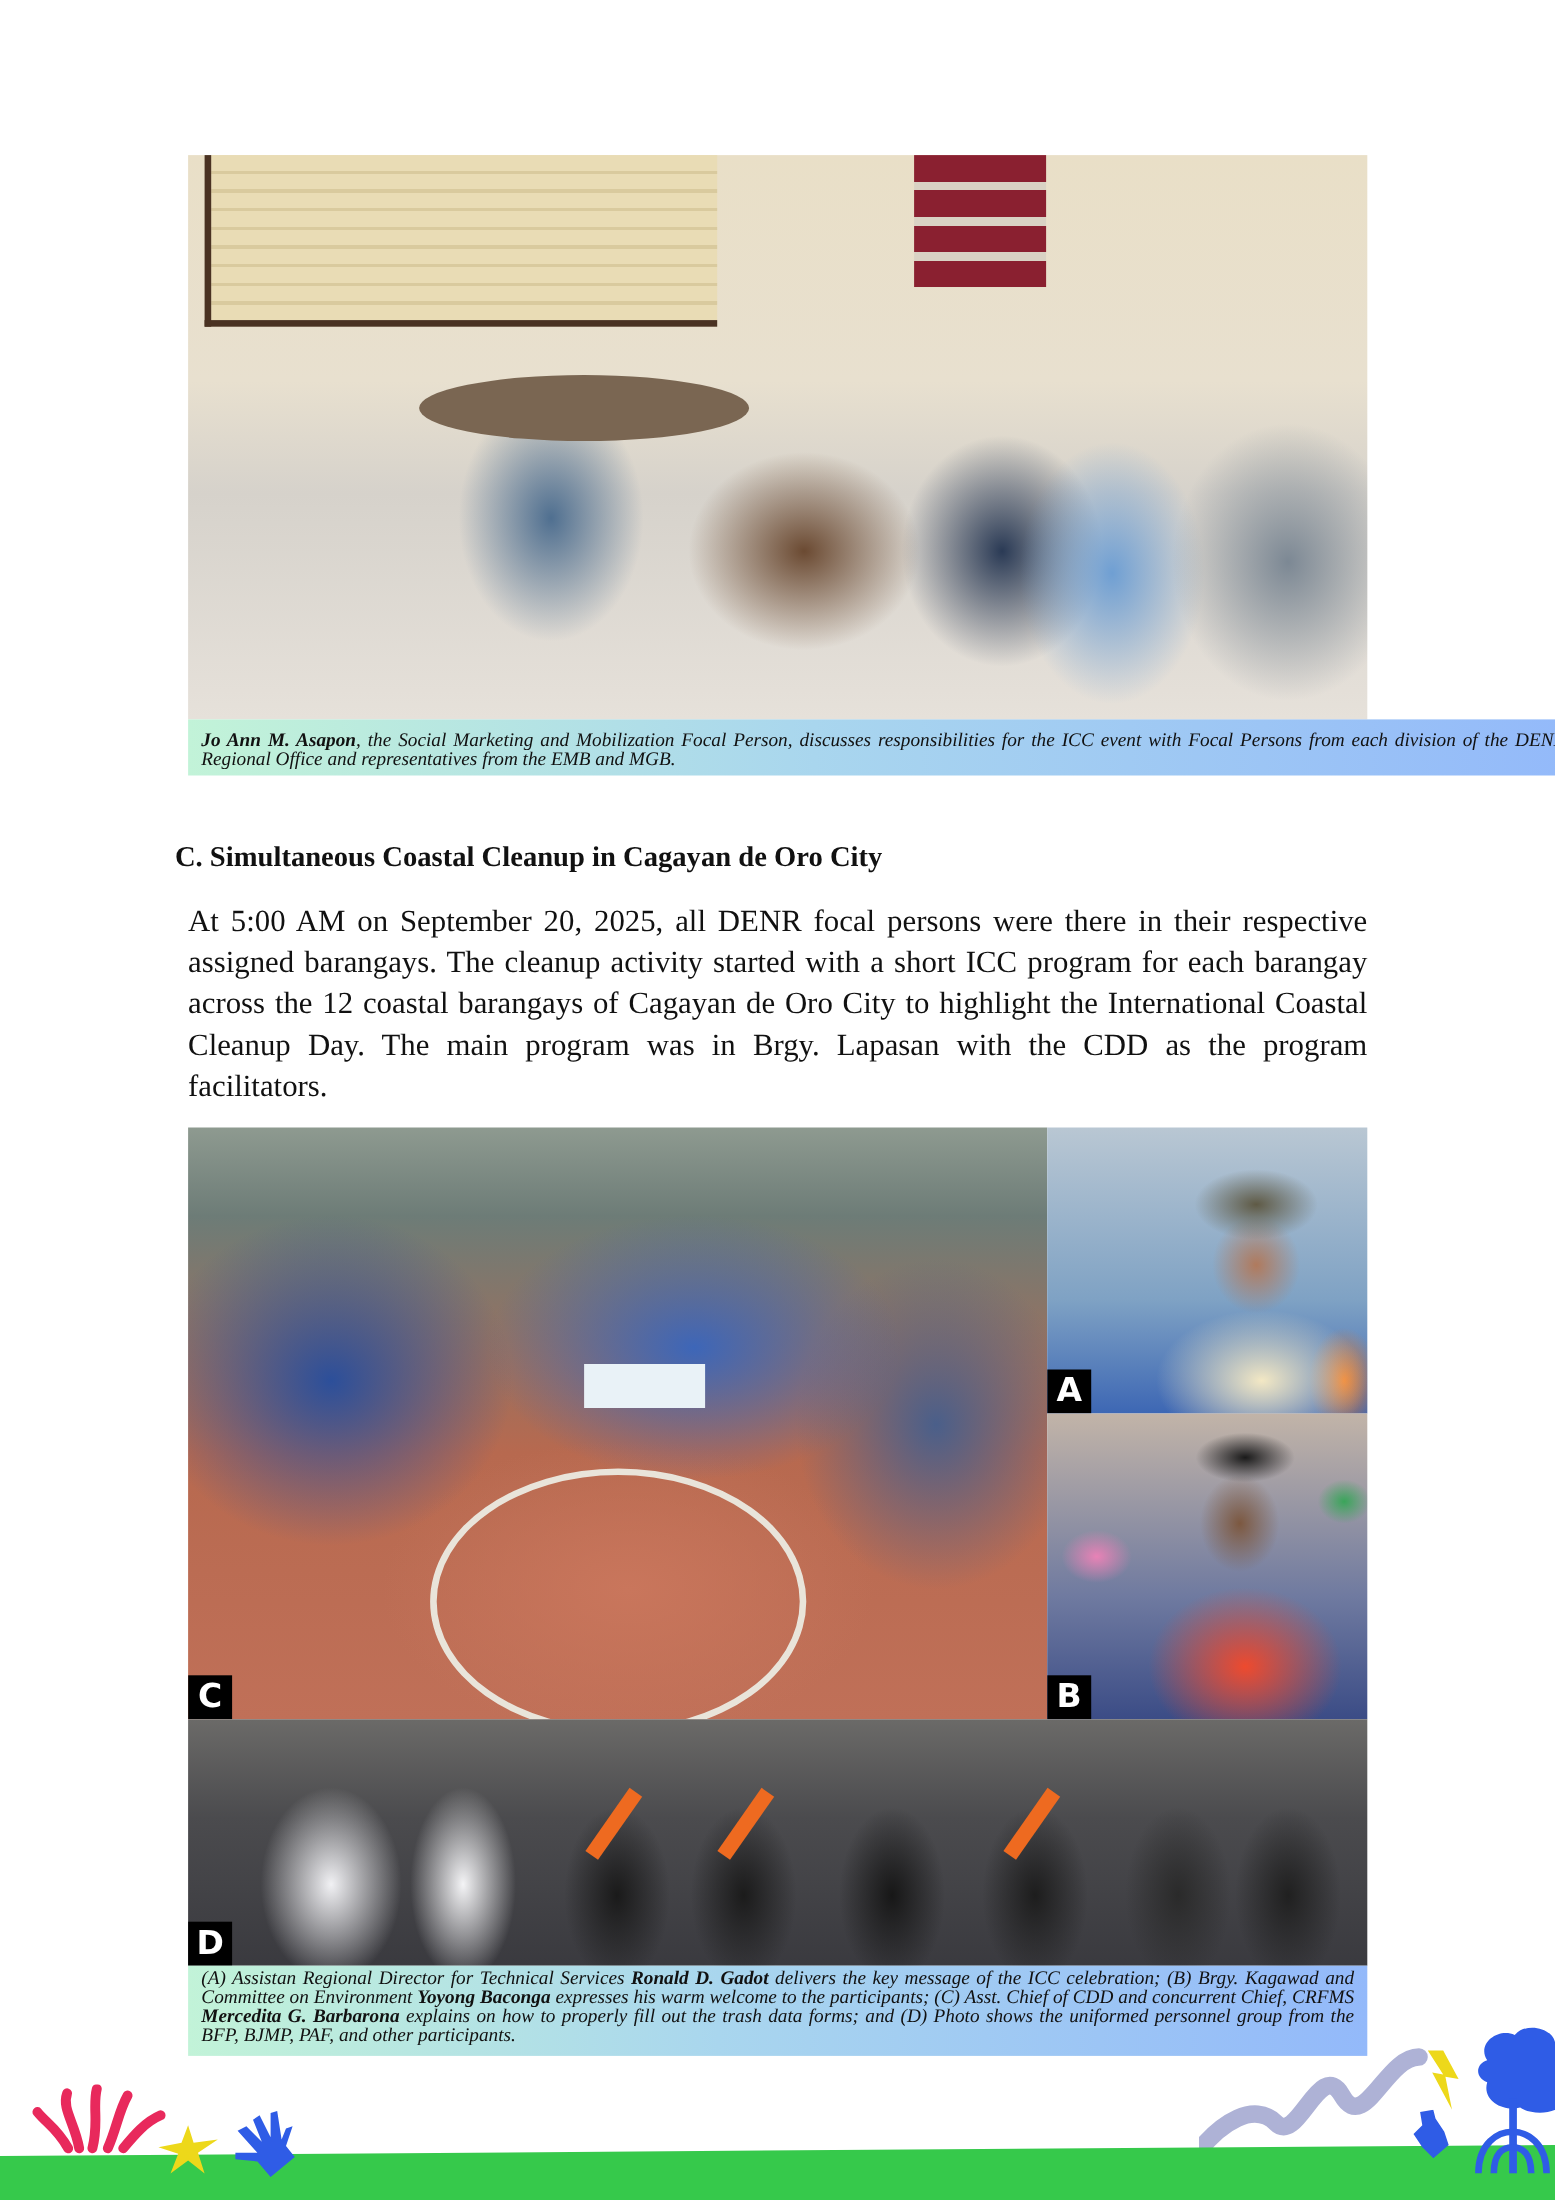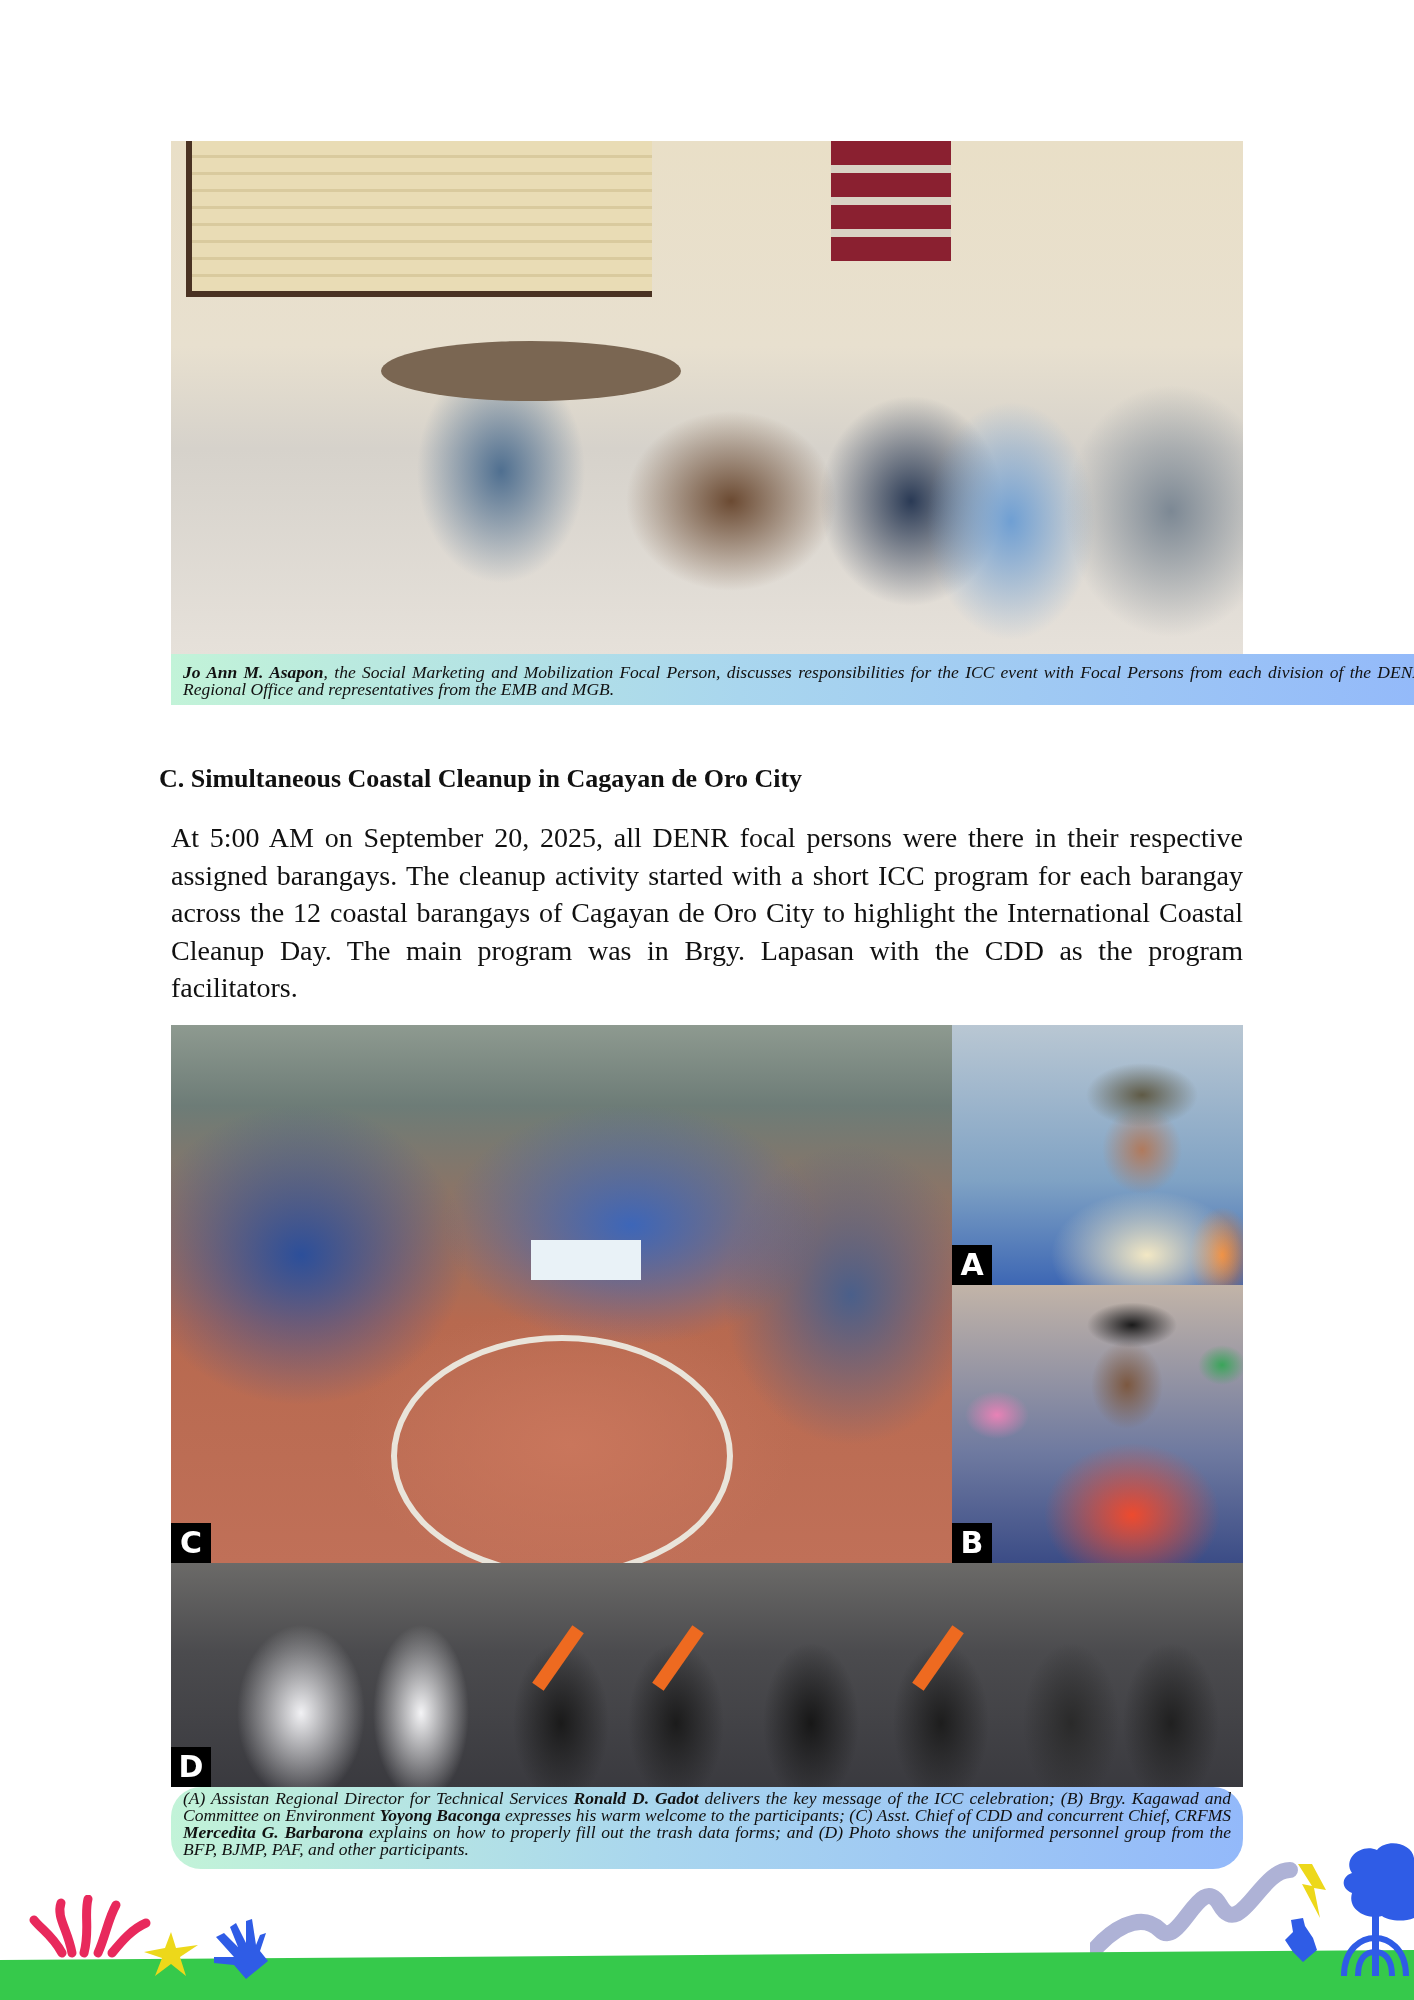--- a/index.html
+++ b/index.html
@@ -142,21 +142,21 @@
 <div class="photo" id="photo-b" title="Man in black cap and orange-black jersey speaking to crowd">
   <div class="ph-label">B</div>
 </div>
 <div class="photo" id="photo-d" title="Uniformed personnel group including Bureau of Fire Protection">
   <div class="stripe" style="left:380px; top:60px;"></div>
   <div class="stripe" style="left:500px; top:60px;"></div>
   <div class="stripe" style="left:760px; top:60px;"></div>
   <div class="ph-label">D</div>
 </div>
 
-<div class="caption" style="left:171px; top:1787px; width:1072px; height:82px; padding:3px 12px 0 12px;border-radius:30px;">
+<div class="caption" style="left:171px; top:1787px; width:1072px; height:82px; padding:3px 12px 0 12px;">
   <span>(A) Assistan Regional Director for Technical Services </span><b>Ronald D. Gadot</b><span> delivers the key message of the ICC celebration; (B) Brgy. Kagawad and Committee on Environment </span><b>Yoyong Baconga</b><span> expresses his warm welcome to the participants; (C) Asst. Chief of CDD and concurrent Chief, CRFMS </span><b>Mercedita G. Barbarona</b><span> explains on how to properly fill out the trash data forms; and (D) Photo shows the uniformed personnel group from the BFP, BJMP, PAF, and other participants.</span>
 </div>
 
 <svg class="deco" style="left:1090px; top:1850px;" width="230" height="120" viewBox="0 0 230 120">
   <path d="M0 105 C 20 80, 50 60, 70 80 S 110 20, 130 55 S 170 20, 200 20" stroke="#aeb2d6" stroke-width="16" fill="none" stroke-linecap="round"></path>
 </svg>
 <div class="ground"></div>
 <svg class="deco" style="left:28px; top:1895px;" width="130" height="65" viewBox="0 0 130 65">
   <g stroke="#e8295c" stroke-width="9" fill="none" stroke-linecap="round">
     <path d="M6 25 C 14 35, 24 40, 34 58"></path>

